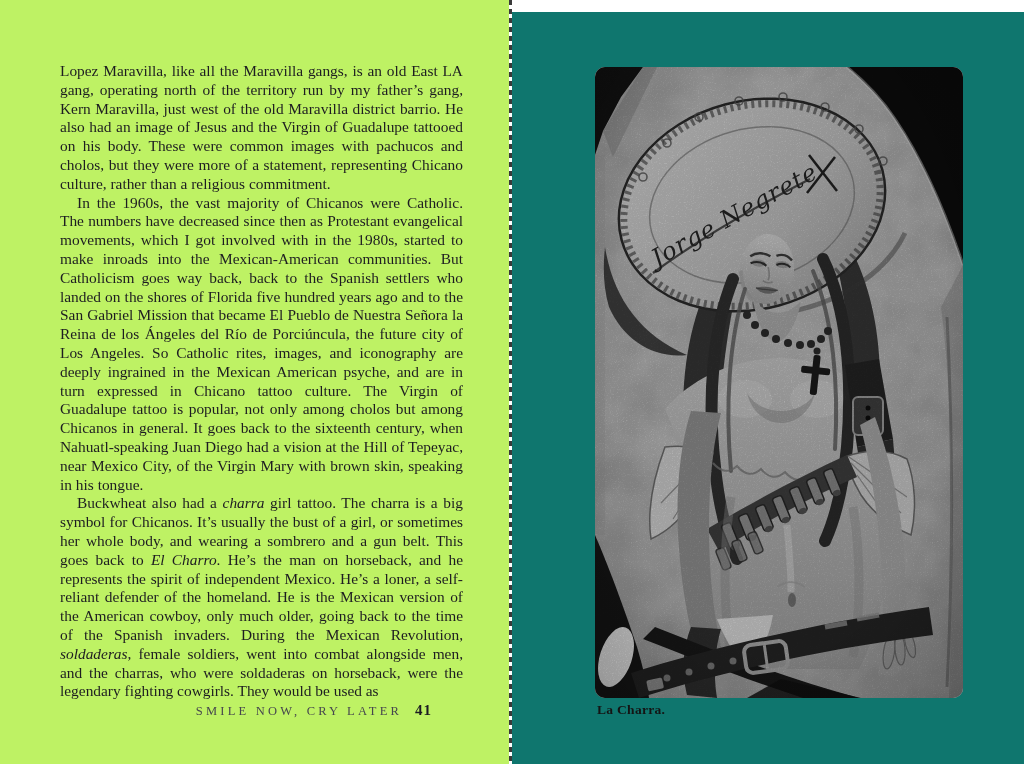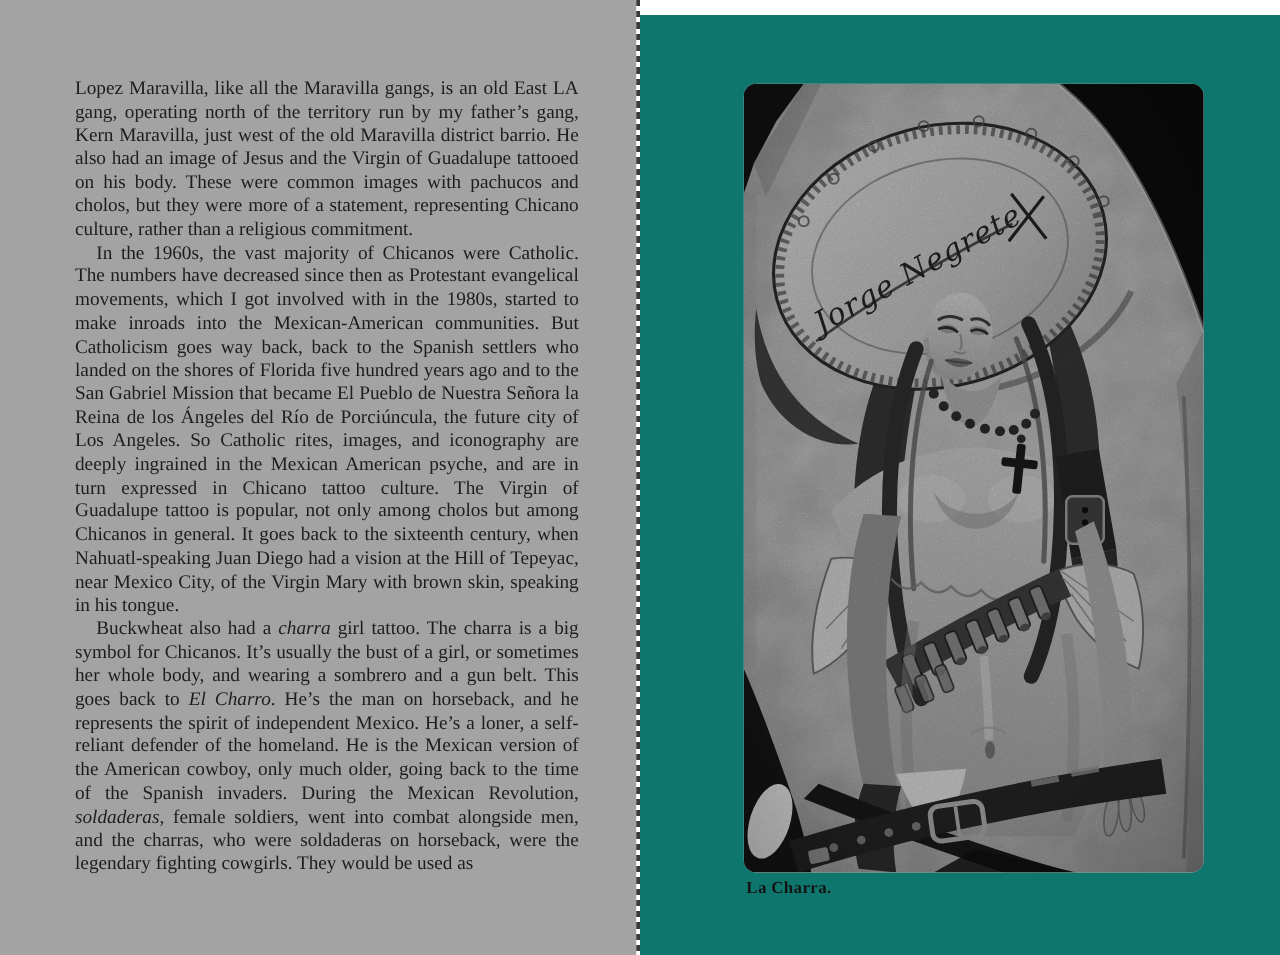--- a/index.html
+++ b/index.html
@@ -1,19 +1,19 @@
 <!DOCTYPE html>
 <html><head>
 <meta charset="utf-8">
 <style>
   html,body{margin:0;padding:0;background:#ffffff;}
   .spread{position:relative;width:1024px;height:764px;background:#ffffff;overflow:hidden;
           font-family:"Liberation Serif","DejaVu Serif",serif;}
   
-  .left-page{position:absolute;left:0;top:0;width:509px;height:764px;background:#a3a3a3;}
+  .left-page{position:absolute;left:0;top:0;width:509px;height:764px;background:#bef264;}
   .textblock{position:absolute;left:60px;top:62px;width:403px;color:#1d1d21;
              font-size:15.4px;line-height:18.8px;text-align:justify;}
   .textblock p{margin:0;}
   .textblock p.indent{text-indent:17px;}
   .textblock em{}
   .page-footer{position:absolute;left:60px;top:701px;width:403px;box-sizing:border-box;
                padding-right:31px;text-align:right;white-space:nowrap;}
   .running-title{font-size:12.5px;letter-spacing:3.2px;color:#46464e;}
   .page-number{font-size:15px;font-weight:700;color:#1c1c22;margin-left:13px;letter-spacing:1px;}
   
@@ -31,20 +31,23 @@
 <body>
 
 <div class="spread">
 
   <div class="left-page">
     <div class="textblock" id="paragraphs">
         <p class=""><span>Lopez Maravilla, like all the Maravilla gangs, is an old East LA gang, operating north of the territory run by my father’s gang, Kern Maravilla, just west of the old Maravilla district barrio. He also had an image of Jesus and the Virgin of Guadalupe tattooed on his body. These were common images with pachucos and cholos, but they were more of a statement, representing Chicano culture, rather than a religious commitment.</span></p>
         <p class="indent"><span>In the 1960s, the vast majority of Chicanos were Catholic. The numbers have decreased since then as Protestant evangelical movements, which I got involved with in the 1980s, started to make inroads into the Mexican-American communities. But Catholicism goes way back, back to the Spanish settlers who landed on the shores of Florida five hundred years ago and to the San Gabriel Mission that became El Pueblo de Nuestra Señora la Reina de los Ángeles del Río de Porciúncula, the future city of Los Angeles. So Catholic rites, images, and iconography are deeply ingrained in the Mexican American psyche, and are in turn expressed in Chicano tattoo culture. The Virgin of Guadalupe tattoo is popular, not only among cholos but among Chicanos in general. It goes back to the sixteenth century, when Nahuatl-speaking Juan Diego had a vision at the Hill of Tepeyac, near Mexico City, of the Virgin Mary with brown skin, speaking in his tongue.</span></p>
         <p class="indent"><span>Buckwheat also had a </span><em>charra</em><span> girl tattoo. The charra is a big symbol for Chicanos. It’s usually the bust of a girl, or sometimes her whole body, and wearing a sombrero and a gun belt. This goes back to </span><em>El Charro</em><span>. He’s the man on horseback, and he represents the spirit of independent Mexico. He’s a loner, a self-reliant defender of the homeland. He is the Mexican version of the American cowboy, only much older, going back to the time of the Spanish invaders. During the Mexican Revolution, </span><em>soldaderas</em><span>, female soldiers, went into combat alongside men, and the charras, who were soldaderas on horseback, were the legendary fighting cowgirls. They would be used as</span></p>
       </div>
+    <div class="page-footer">
+      <span class="running-title">SMILE NOW, CRY LATER</span><span class="page-number">41</span>
+    </div>
   </div>
 
   <div class="spine-divider"></div>
 
   <div class="right-page">
     <div class="photo-frame" role="img" aria-label="Black-and-white photograph of a charra girl tattoo on an arm: woman in an ornate sombrero with script on the brim, rosary with cross, bullet bandolier, ruffled blouse, and gun belt">
       <svg width="368" height="631" viewBox="0 0 368 631" xmlns="http://www.w3.org/2000/svg">
         <defs>
           <radialGradient id="skinbg" cx="45%" cy="32%" r="90%">
             <stop offset="0" stop-color="#d8d8d8"></stop>

